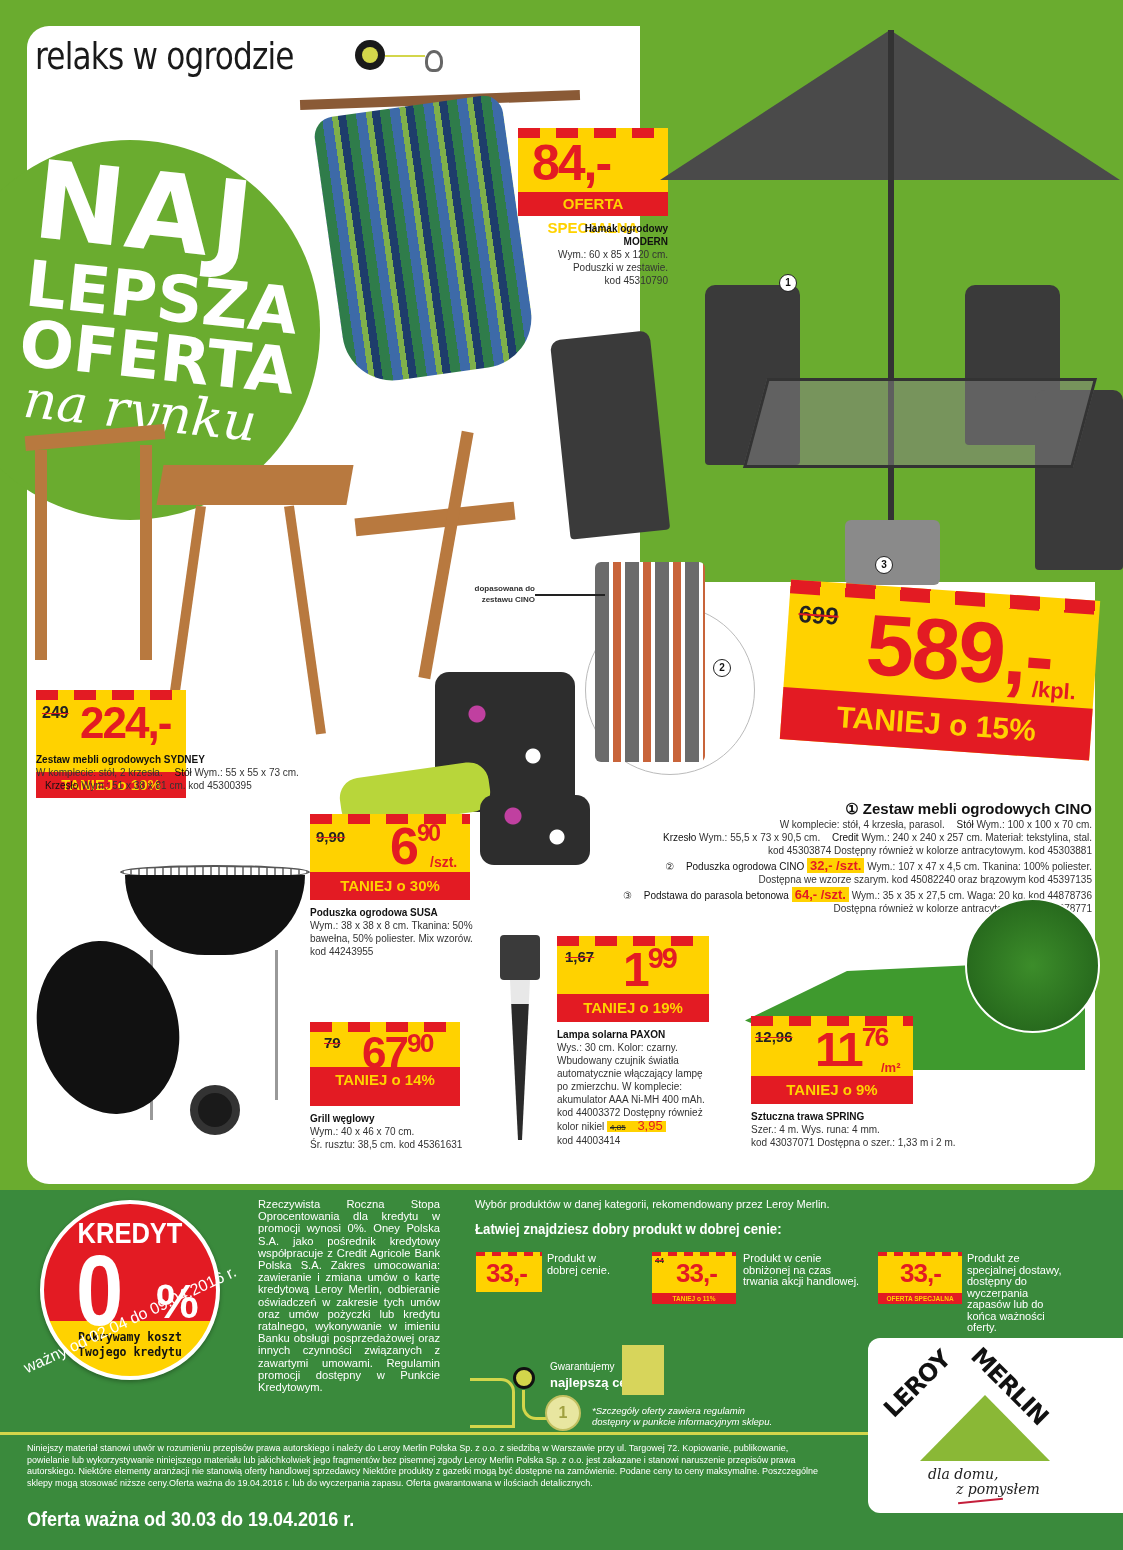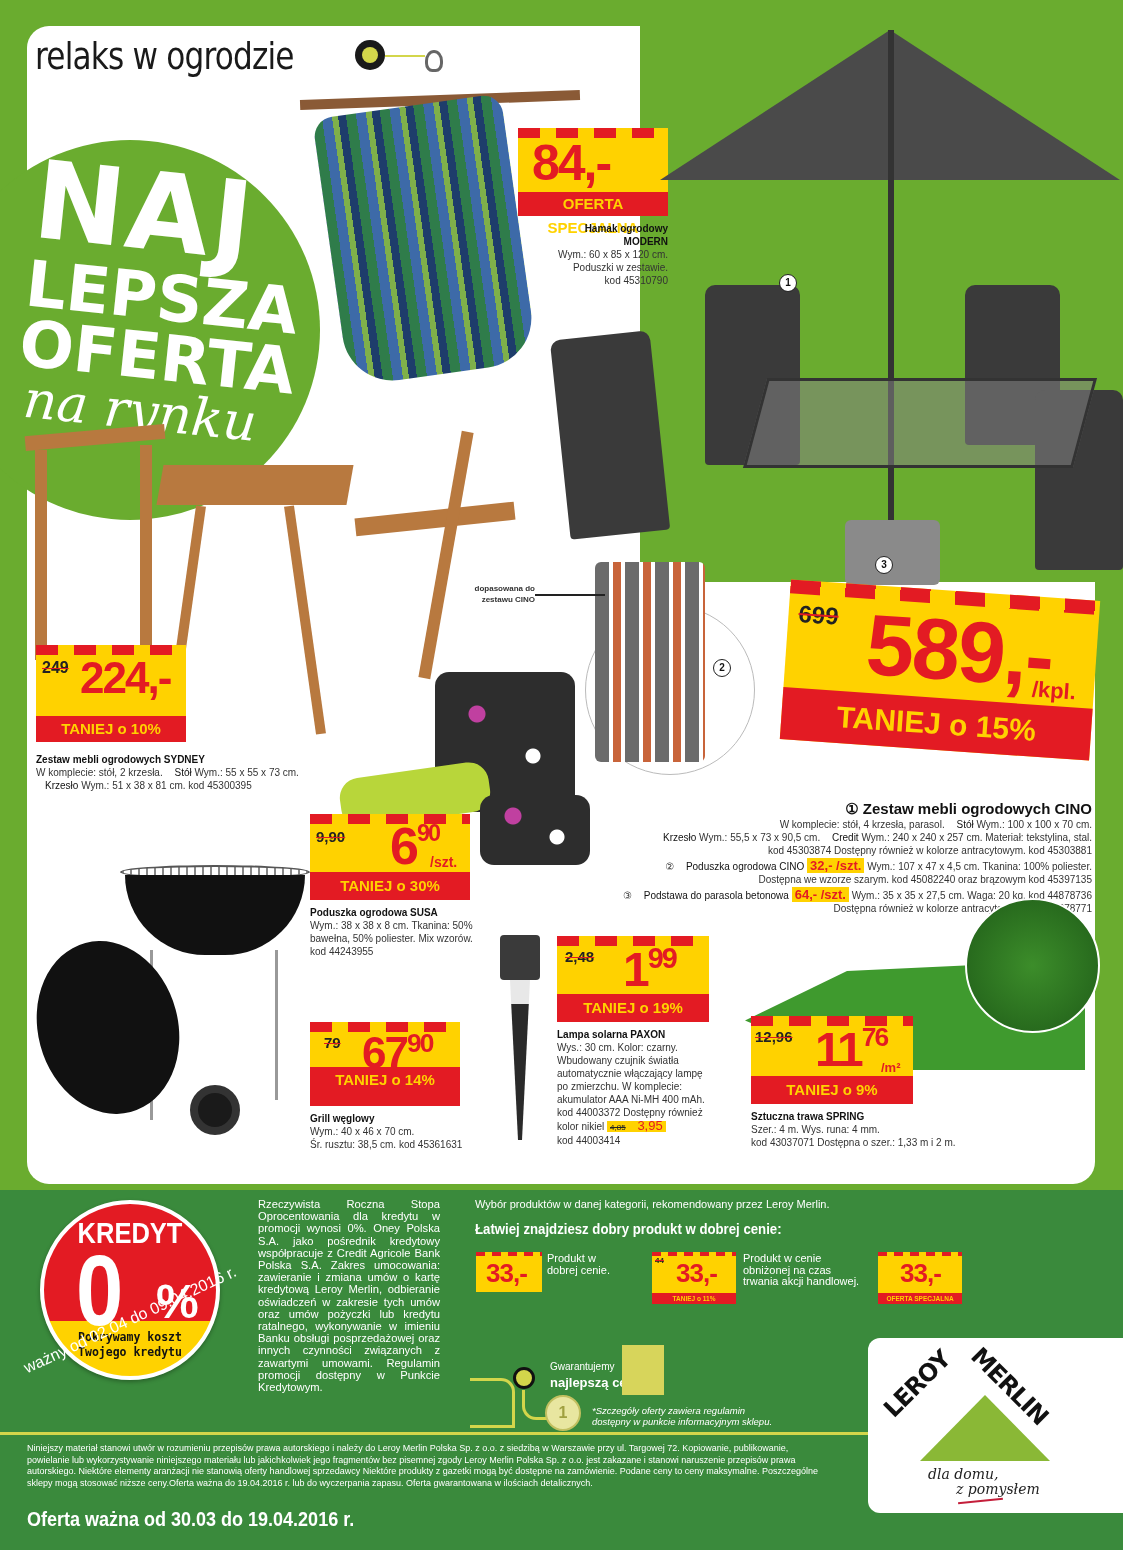--- a/index.html
+++ b/index.html
@@ -144,21 +144,21 @@
 
   <div class="wood" style="left:25px;top:430px;width:140px;height:15px;transform:rotate(-5deg);"></div>
   <div class="wood" style="left:35px;top:450px;width:12px;height:210px;"></div>
   <div class="wood" style="left:140px;top:445px;width:12px;height:215px;"></div>
   <div class="wood" style="left:160px;top:465px;width:190px;height:40px;transform:skewX(-10deg);"></div>
   <div class="wood" style="left:180px;top:505px;width:10px;height:230px;transform:rotate(8deg);"></div>
   <div class="wood" style="left:300px;top:505px;width:10px;height:230px;transform:rotate(-8deg);"></div>
   <div class="wood" style="left:355px;top:510px;width:160px;height:18px;transform:rotate(-6deg);"></div>
   <div class="wood" style="left:440px;top:430px;width:12px;height:250px;transform:rotate(10deg);"></div>
 
-  <div class="pricebox" style="left:36px;top:645px;width:150px;height:97px;">
+  <div class="pricebox" style="left:36px;top:690px;width:150px;height:108px;">
     <div class="dash"></div>
     <div class="old" style="left:6px;top:14px;font-size:16px;">249</div>
     <div class="new" style="left:44px;top:8px;font-size:44px;">224,-</div>
     <div class="band" style="height:26px;line-height:26px;font-size:15px;">TANIEJ o 10%</div>
   </div>
   <div class="desc" style="left:36px;top:753px;width:300px;">
     <div class="name">Zestaw mebli ogrodowych SYDNEY</div>
     <div><span>W komplecie: stół, 2 krzesła.</span> <b>Stół</b> <span>Wym.: 55 x 55 x 73 cm.</span></div>
     <div><b>Krzesło</b> <span>Wym.: 51 x 38 x 81 cm. kod 45300395</span></div>
   </div>
@@ -221,21 +221,21 @@
     <div class="name">Grill węglowy</div>
     <div>Wym.: 40 x 46 x 70 cm.</div>
     <div>Śr. rusztu: 38,5 cm. kod 45361631</div>
   </div>
 
   <div class="lamp-head"></div>
   <div class="lamp-stick"></div>
 
   <div class="pricebox" style="left:557px;top:936px;width:152px;height:86px;">
     <div class="dash"></div>
-    <div class="old" style="left:8px;top:12px;font-size:15px;">2,48</div>
+    <div class="old" style="left:8px;top:12px;font-size:15px;">1,67</div>
     <div class="new" style="left:66px;top:6px;font-size:48px;"><span>1</span><span class="sup" style="font-size:0.6em;top:0;">99</span></div>
     <div class="band" style="height:28px;line-height:28px;font-size:15px;">TANIEJ o 19%</div>
   </div>
   <div class="desc" style="left:557px;top:1028px;width:160px;">
     <div class="name">Lampa solarna PAXON</div>
     <div>Wys.: 30 cm. Kolor: czarny.</div>
     <div>Wbudowany czujnik światła</div>
     <div>automatycznie włączający lampę</div>
     <div>po zmierzchu. W komplecie:</div>
     <div>akumulator AAA Ni-MH 400 mAh.</div>
@@ -290,20 +290,21 @@
     <div class="price" style="left:24px;">33,-</div>
     <div class="band">TANIEJ o 11%</div>
   </div>
   <div class="reco-desc" style="left:743px;top:1253px;width:125px;">Produkt w cenie obniżonej na czas trwania akcji handlowej.</div>
 
   <div class="mini" style="left:878px;top:1252px;width:84px;height:52px;">
     <div class="dash"></div>
     <div class="price" style="left:22px;">33,-</div>
     <div class="band">OFERTA SPECJALNA</div>
   </div>
+  <div class="reco-desc" style="left:967px;top:1253px;width:100px;">Produkt ze specjalnej dostawy, dostępny do wyczerpania zapasów lub do końca ważności oferty.</div>
 
   <div class="guarantee-line" style="left:470px;top:1378px;width:45px;height:50px;border-left:none;border-top:3px solid #d3d64b;border-right:3px solid #d3d64b;border-radius:0 14px 0 0;"></div>
   <div class="guarantee-line" style="left:522px;top:1390px;width:25px;height:30px;"></div>
   <div class="gdot"></div>
   <div class="g-small">Gwarantujemy</div>
   <div class="g-big">najlepszą cenę*</div>
   <div class="g-img"></div>
   <div class="coin">1</div>
   <div class="g-note">
     <div>*Szczegóły oferty zawiera regulamin</div>

